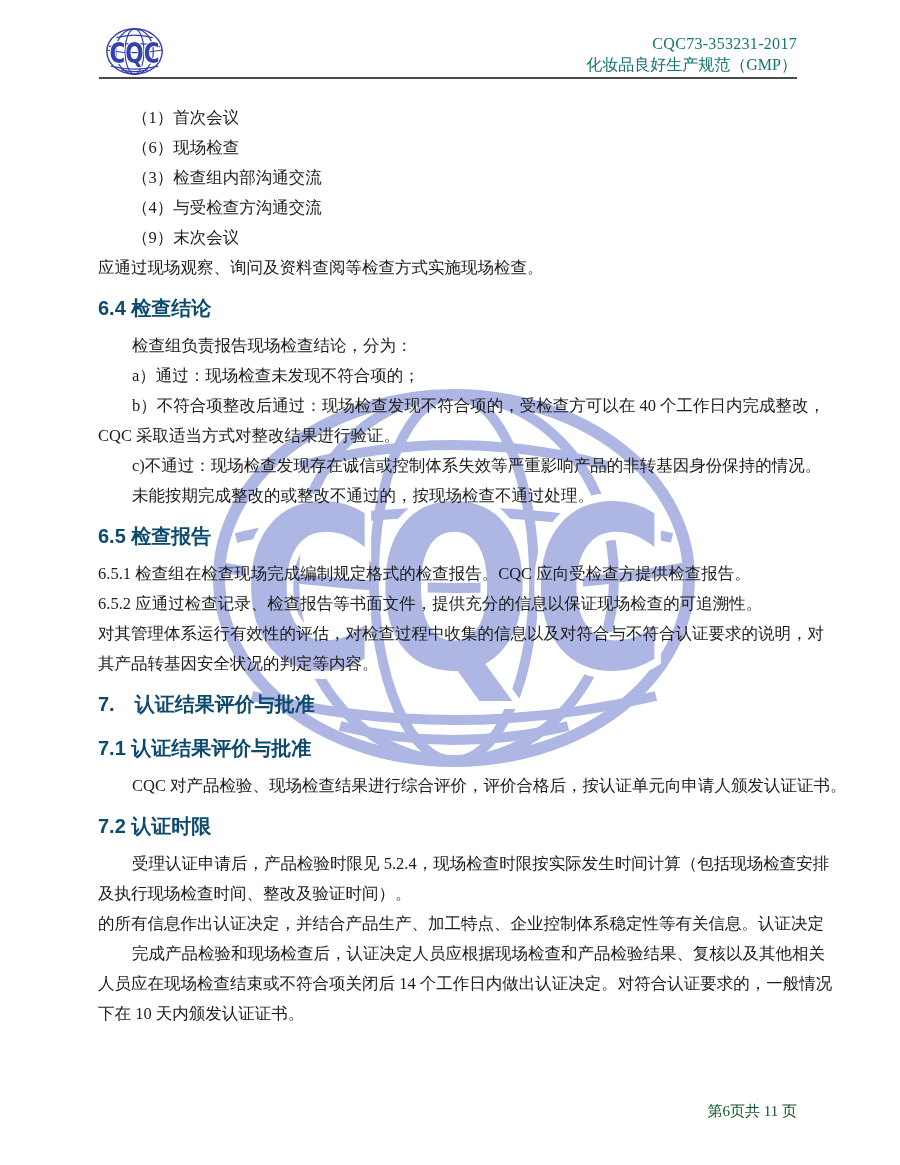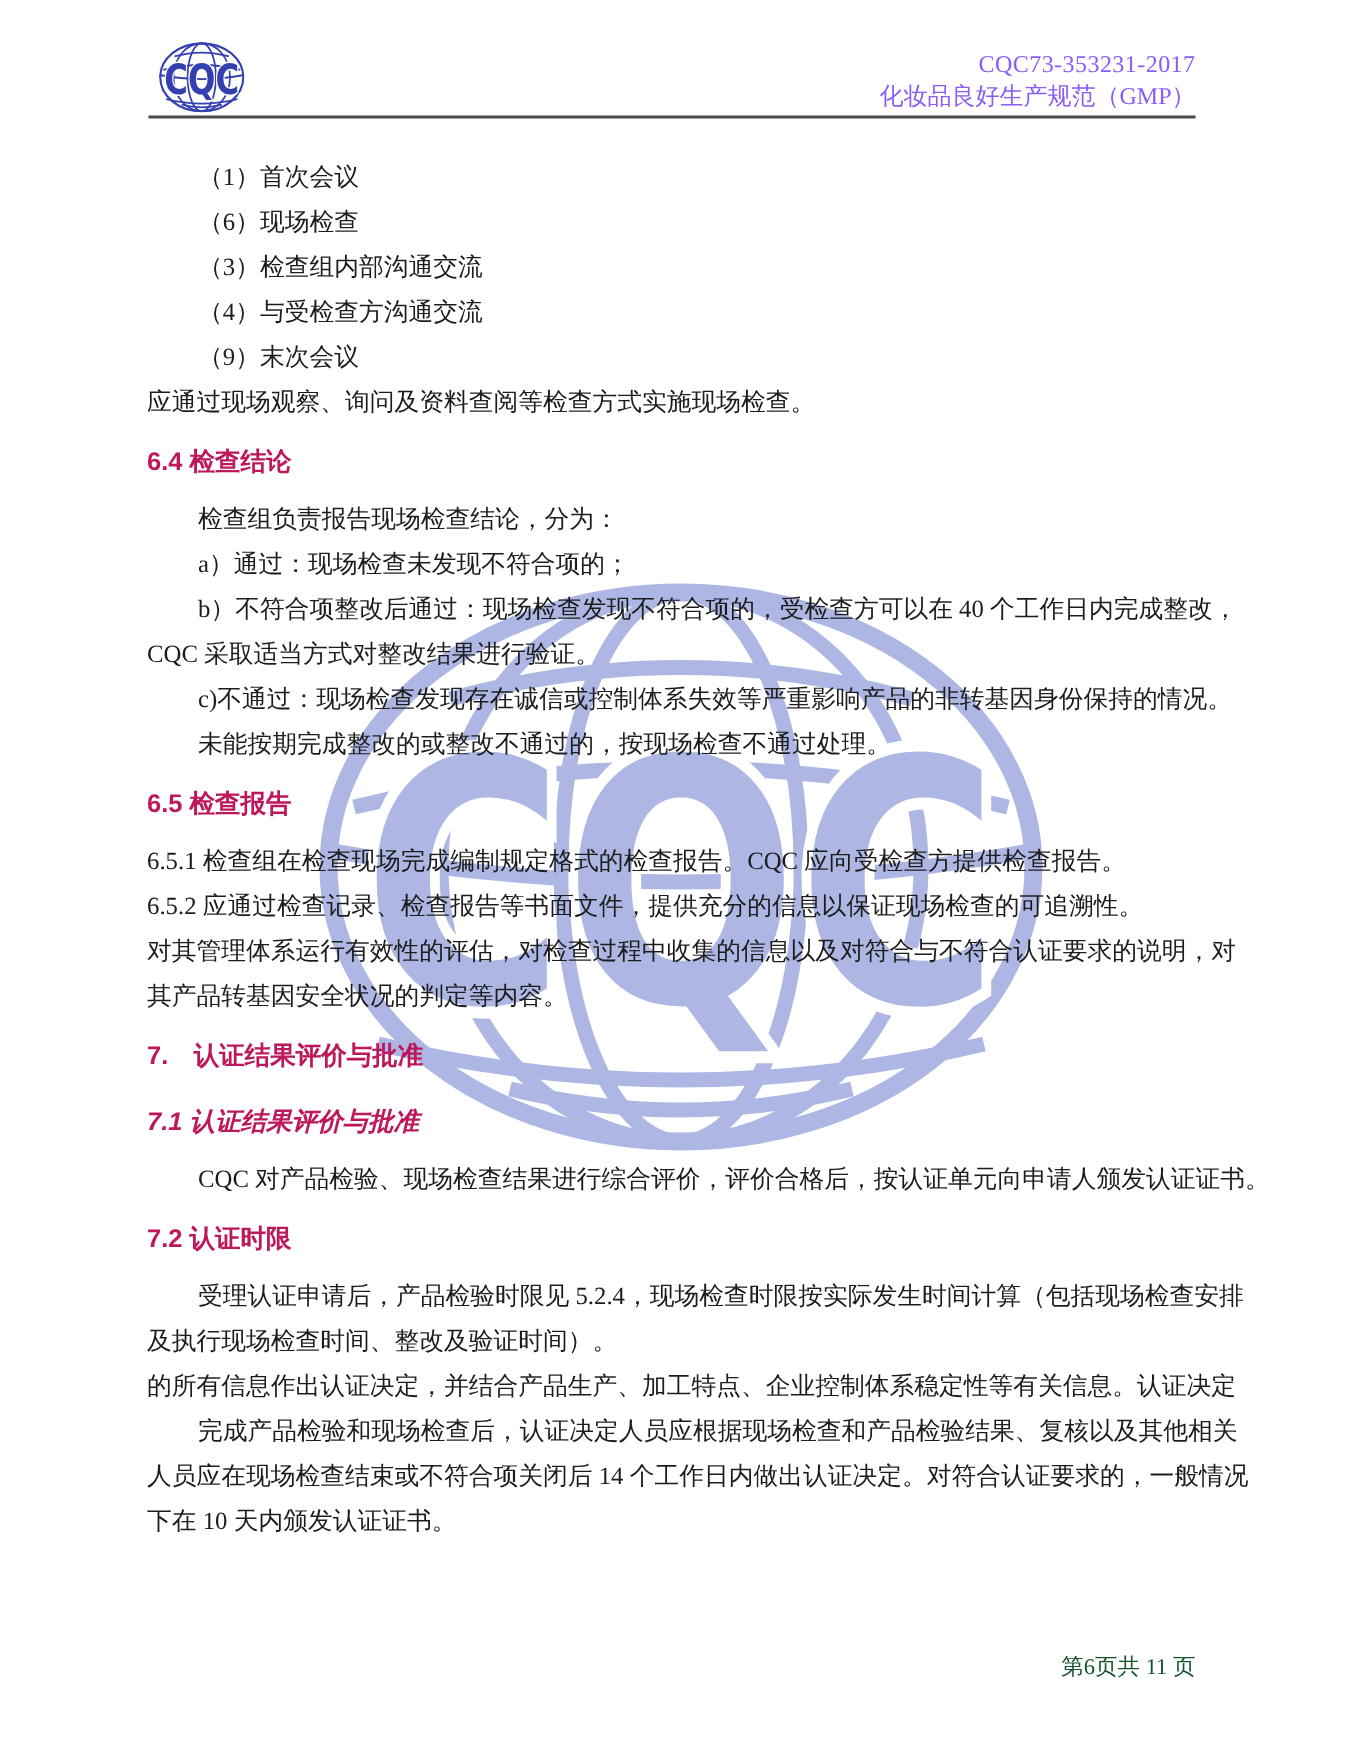--- a/index.html
+++ b/index.html
@@ -11,21 +11,21 @@
     font-family:"Liberation Serif","DejaVu Serif",serif;
     color:#1c1c1c;
   }
   
   .header-logo{
     position:absolute;left:106px;top:28px;
     color:#3440b0;
   }
   .header-meta{
     position:absolute;top:33px;right:103px;
-    text-align:right;line-height:21px;font-size:16px;color:#8b5cf6;
+    text-align:right;line-height:21px;font-size:16px;color:#0f766e;
   }
   .doc-number{letter-spacing:.3px;}
   .header-rule{
     position:absolute;left:99px;top:77px;width:698px;height:2px;
     background:#4a4a4a;
   }
   
   .watermark{
     position:absolute;left:212px;top:388px;
     color:#aeb7e4;
@@ -39,25 +39,25 @@
   }
   .line{
     height:30px;line-height:30px;
     white-space:pre;
   }
   .indent{padding-left:34px;}
   .heading{
     height:30px;line-height:30px;
     margin-top:10px;margin-bottom:8px;
     font-family:"Liberation Sans","DejaVu Sans",sans-serif;
-    font-weight:bold;font-size:17px;color:#be185d;
+    font-weight:bold;font-size:20px;color:#0c4a6e;
     white-space:pre;
   }
   .mt12{}
-  .mt14{margin-top:14px;font-style:italic;}
+  .mt14{margin-top:14px;}
   
   .footer{
     position:absolute;right:103px;top:1102px;
     font-size:15px;color:#14532d;z-index:2;
   }
   svg text.globe-letters{
     font-family:"DejaVu Sans","Liberation Sans",sans-serif;
     font-weight:bold;
   }
 </style>

